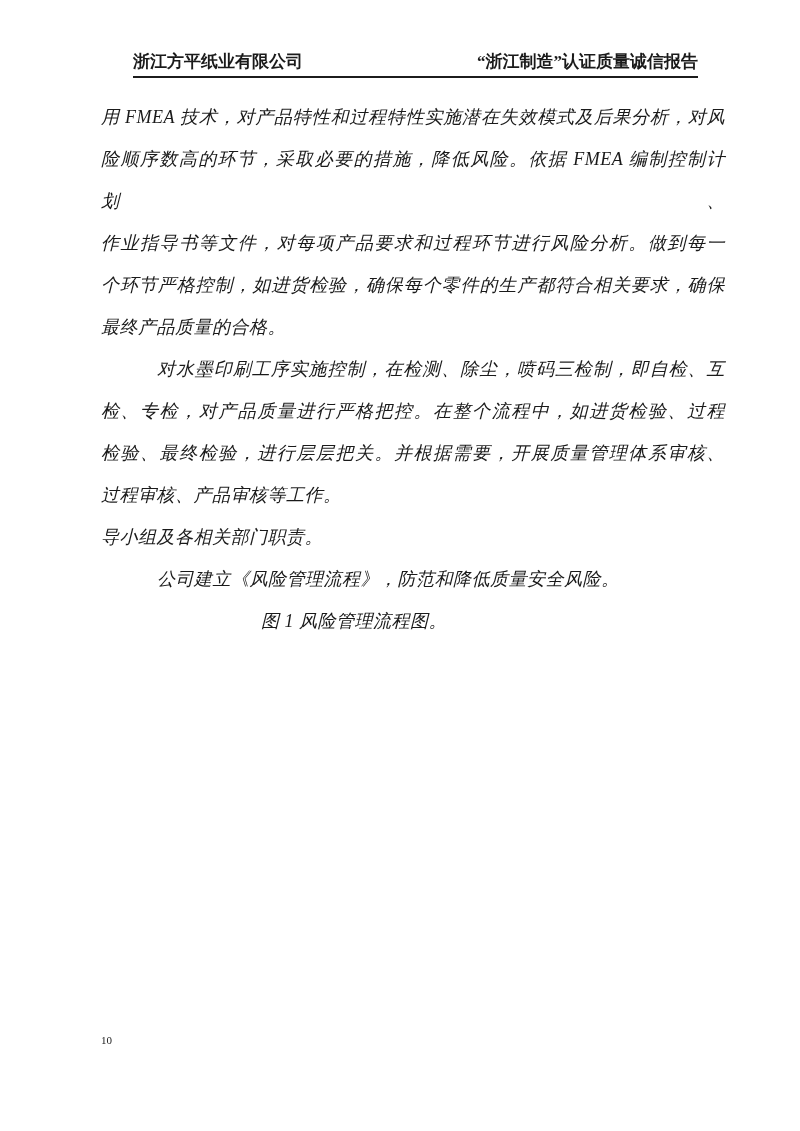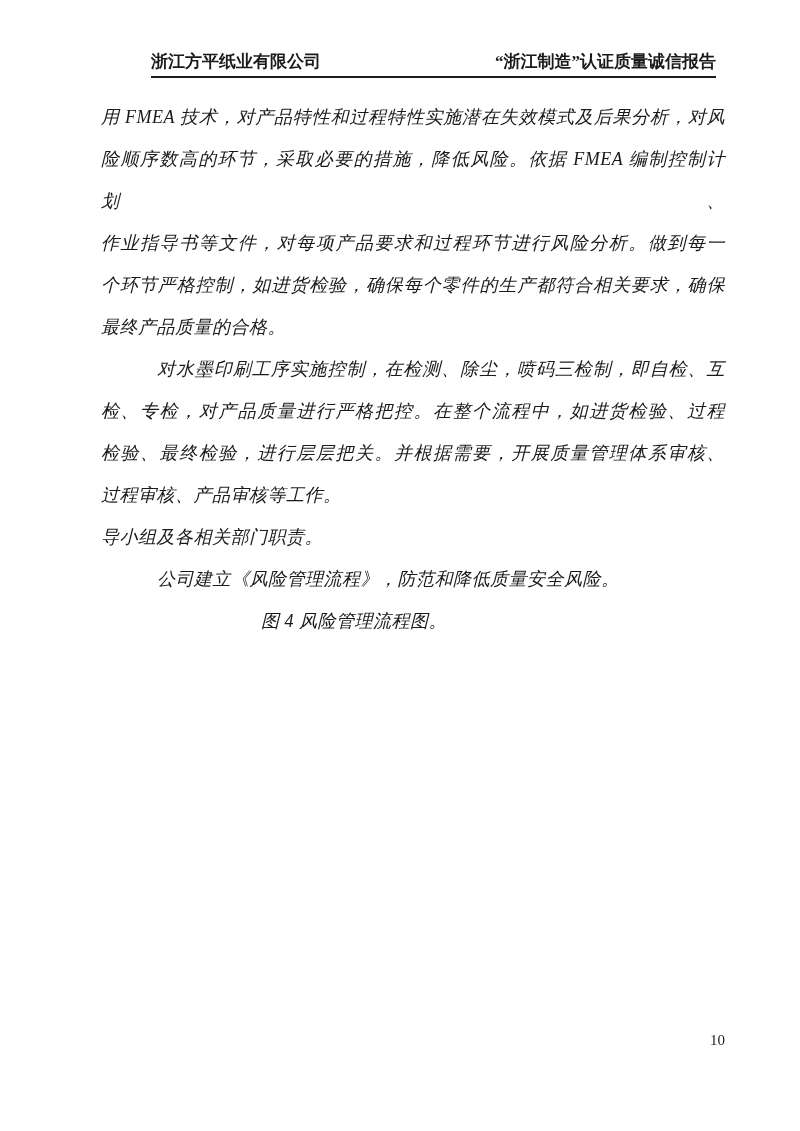--- a/index.html
+++ b/index.html
@@ -9,21 +9,21 @@
     width: 800px;
     height: 1131px;
     background: #ffffff;
     color: #1a1a1a;
     font-family: "Liberation Serif", "DejaVu Serif", serif;
     overflow: hidden;
   }
   .page-header {
     position: absolute;
     top: 50px;
-    left: 151px;
+    left: 133px;
     width: 565px;
     display: flex;
     justify-content: space-between;
     align-items: flex-end;
     font-size: 17px;
     line-height: 24px;
     font-weight: 700;
     border-bottom: 2px solid #1c1c1c;
     padding-bottom: 2px;
     white-space: nowrap;
@@ -51,22 +51,22 @@
   }
   .para.figure-caption .line {
     padding-left: 160px;
     text-align: left;
   }
   .page-footer {
     position: absolute;
     top: 1030px;
     left: 101px;
     width: 624px;
-    text-align: right;
-    font-size: 15px;
+    text-align: left;
+    font-size: 11px;
     line-height: 20px;
     color: #222;
   }
 </style>
 </head>
 <body>
 
 <header class="page-header">
   <span>浙江方平纸业有限公司</span>
   <span>“浙江制造”认证质量诚信报告</span>
@@ -86,19 +86,19 @@
       <div class="line fill">检验、最终检验，进行层层把关。并根据需要，开展质量管理体系审核、</div>
       <div class="line">过程审核、产品审核等工作。</div>
     </div>
     <div class="para indented">
       <div class="line">导小组及各相关部门职责。</div>
     </div>
     <div class="para indented">
       <div class="line first">公司建立《风险管理流程》，防范和降低质量安全风险。</div>
     </div>
     <div class="para figure-caption">
-      <div class="line first">图 4 风险管理流程图。</div>
+      <div class="line first">图 1 风险管理流程图。</div>
     </div>
   </main>
 
 <footer class="page-footer">
   <span>10</span>
 </footer>
 
 </body></html>

